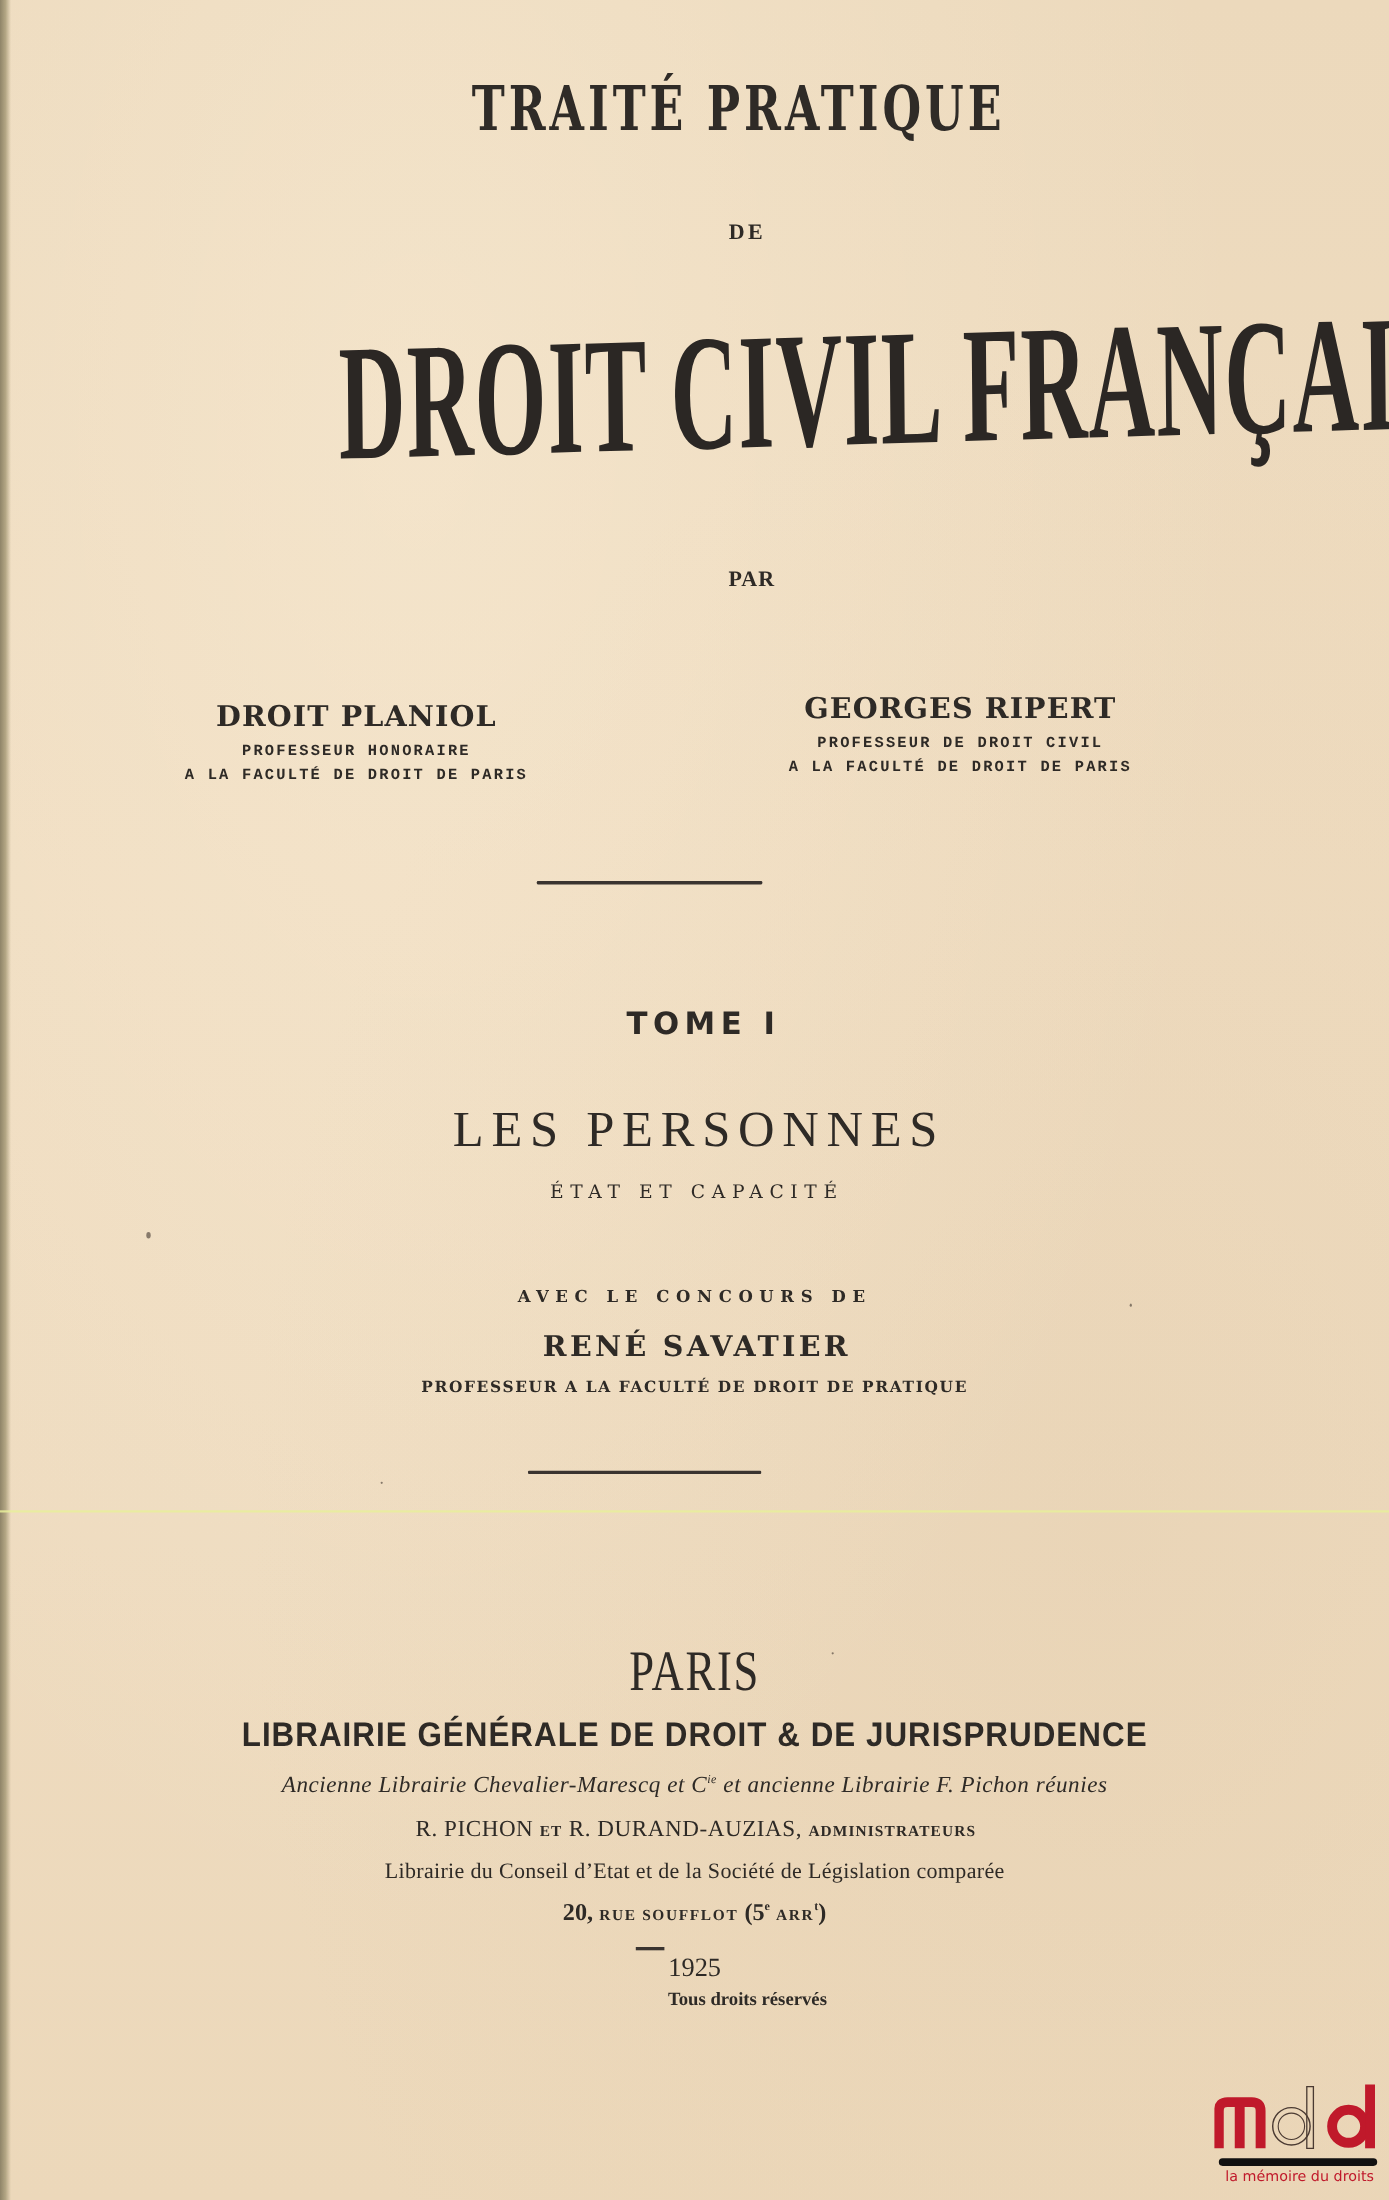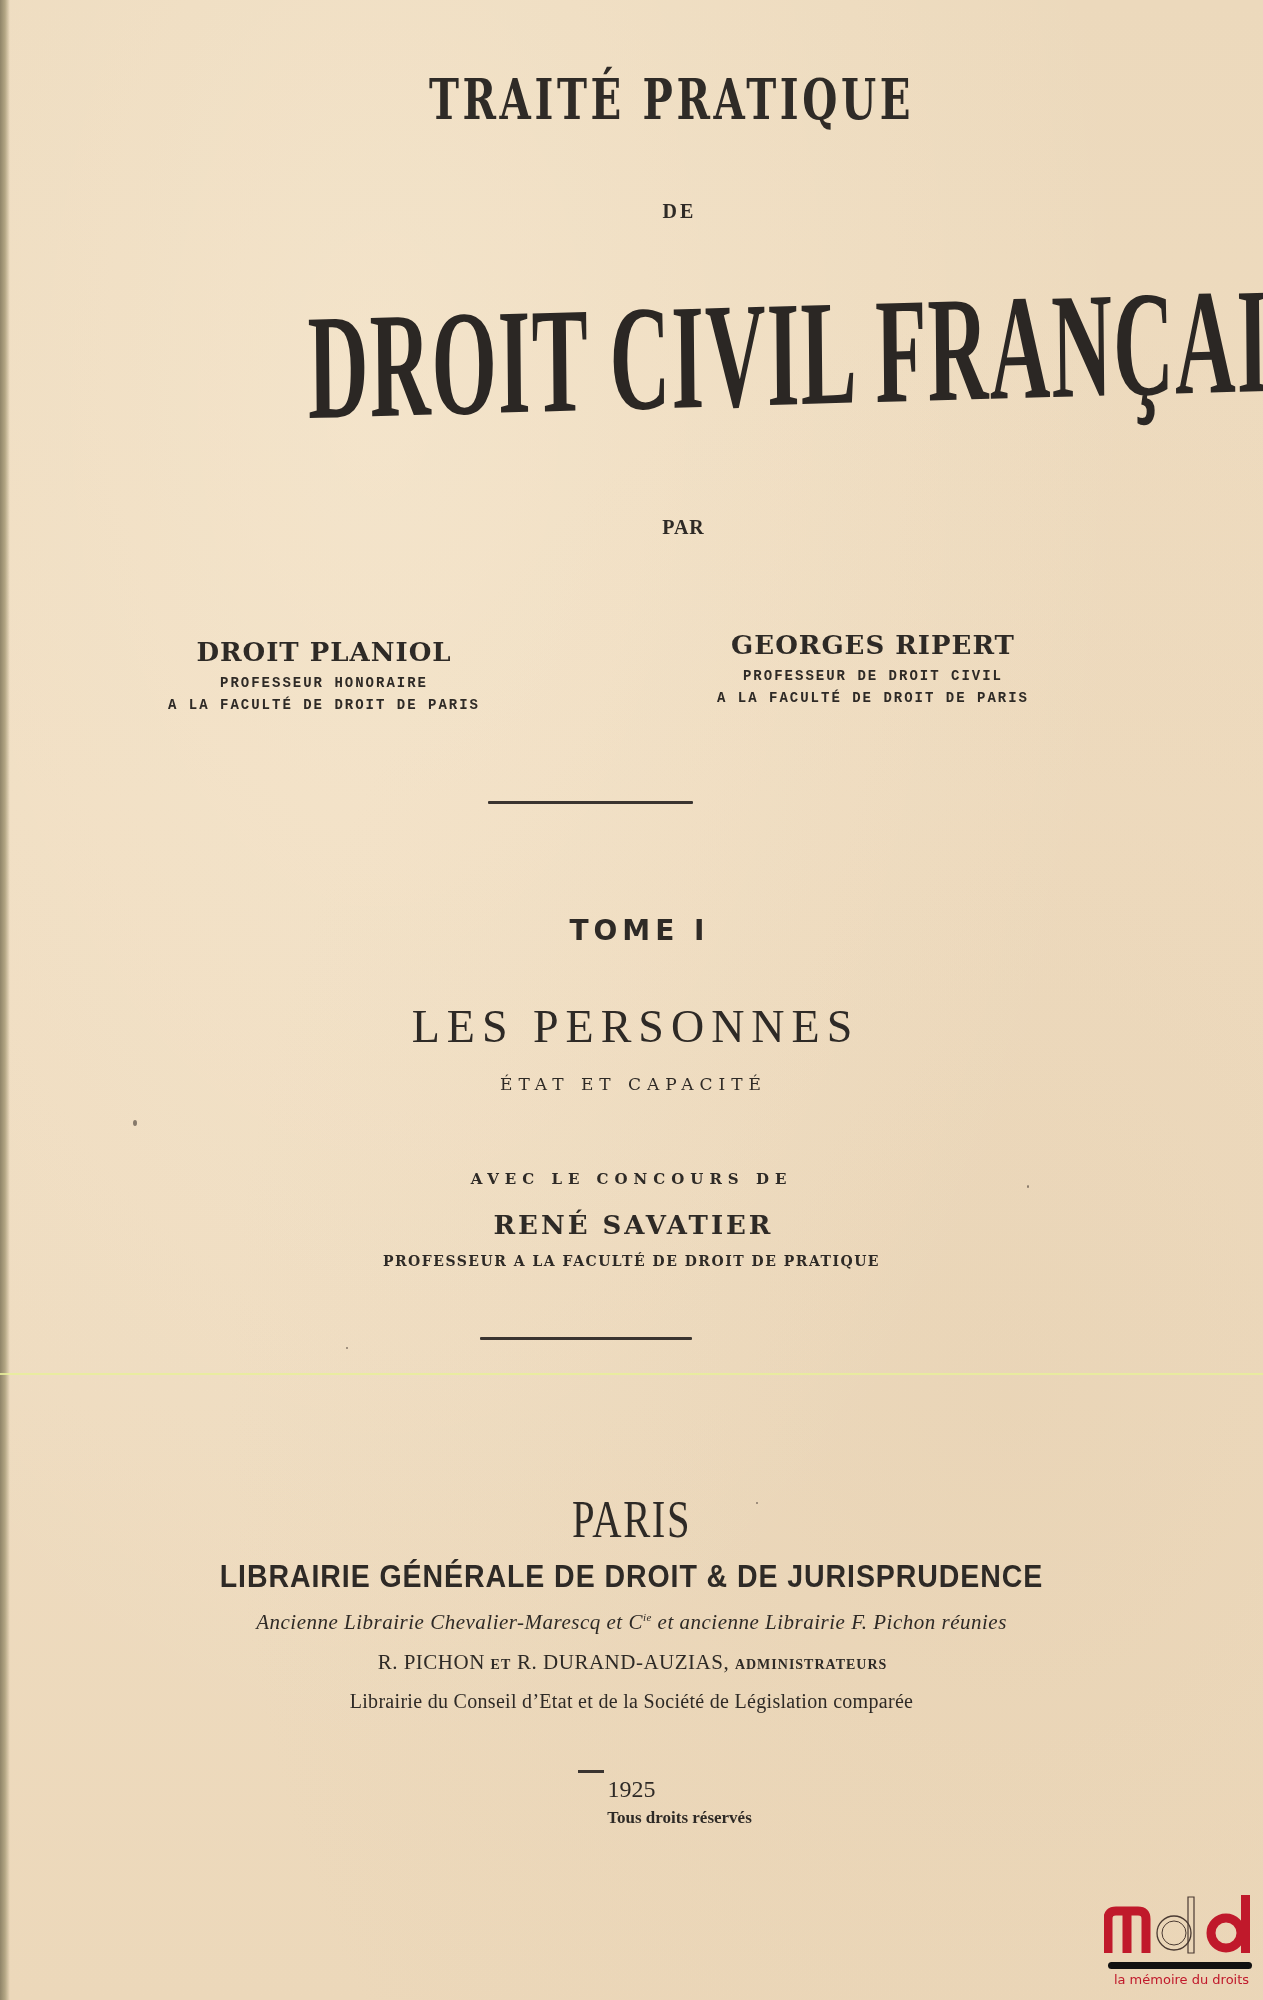--- a/index.html
+++ b/index.html
@@ -215,20 +215,26 @@
   <div class="line ancienne">
     <span>Ancienne Librairie Chevalier-Marescq et C</span><sup>ie</sup><span> et ancienne Librairie F. Pichon réunies</span>
   </div>
   <div class="line pichon">
     <span>R. PICHON</span>
     <span class="small">ET</span>
     <span>R. DURAND-AUZIAS,</span>
     <span class="small">ADMINISTRATEURS</span>
   </div>
   <div class="line conseil">Librairie du Conseil d’Etat et de la Société de Législation comparée</div>
+  <div class="line adresse">
+    <span>20,</span>
+    <span class="small">RUE SOUFFLOT</span>
+    <span>(5</span><sup>e</sup>
+    <span class="small">ARR</span><sup>t</sup><span>)</span>
+  </div>
   <div class="dash"></div>
   <div class="line year">1925</div>
   <div class="line droits">Tous droits réservés</div>
 
   <div class="logo">
     <svg class="logo-mark" viewBox="0 0 155 62">
 
       <path d="M4 60 V26 Q4 18 12 18 H34 Q42 18 42 26 V60 M23 18 V60" fill="none" stroke="#c0192b" stroke-width="9" stroke-linejoin="round"></path>
 
       <circle cx="70" cy="40" r="17" fill="none" stroke="#4a3a32" stroke-width="1.3"></circle>

